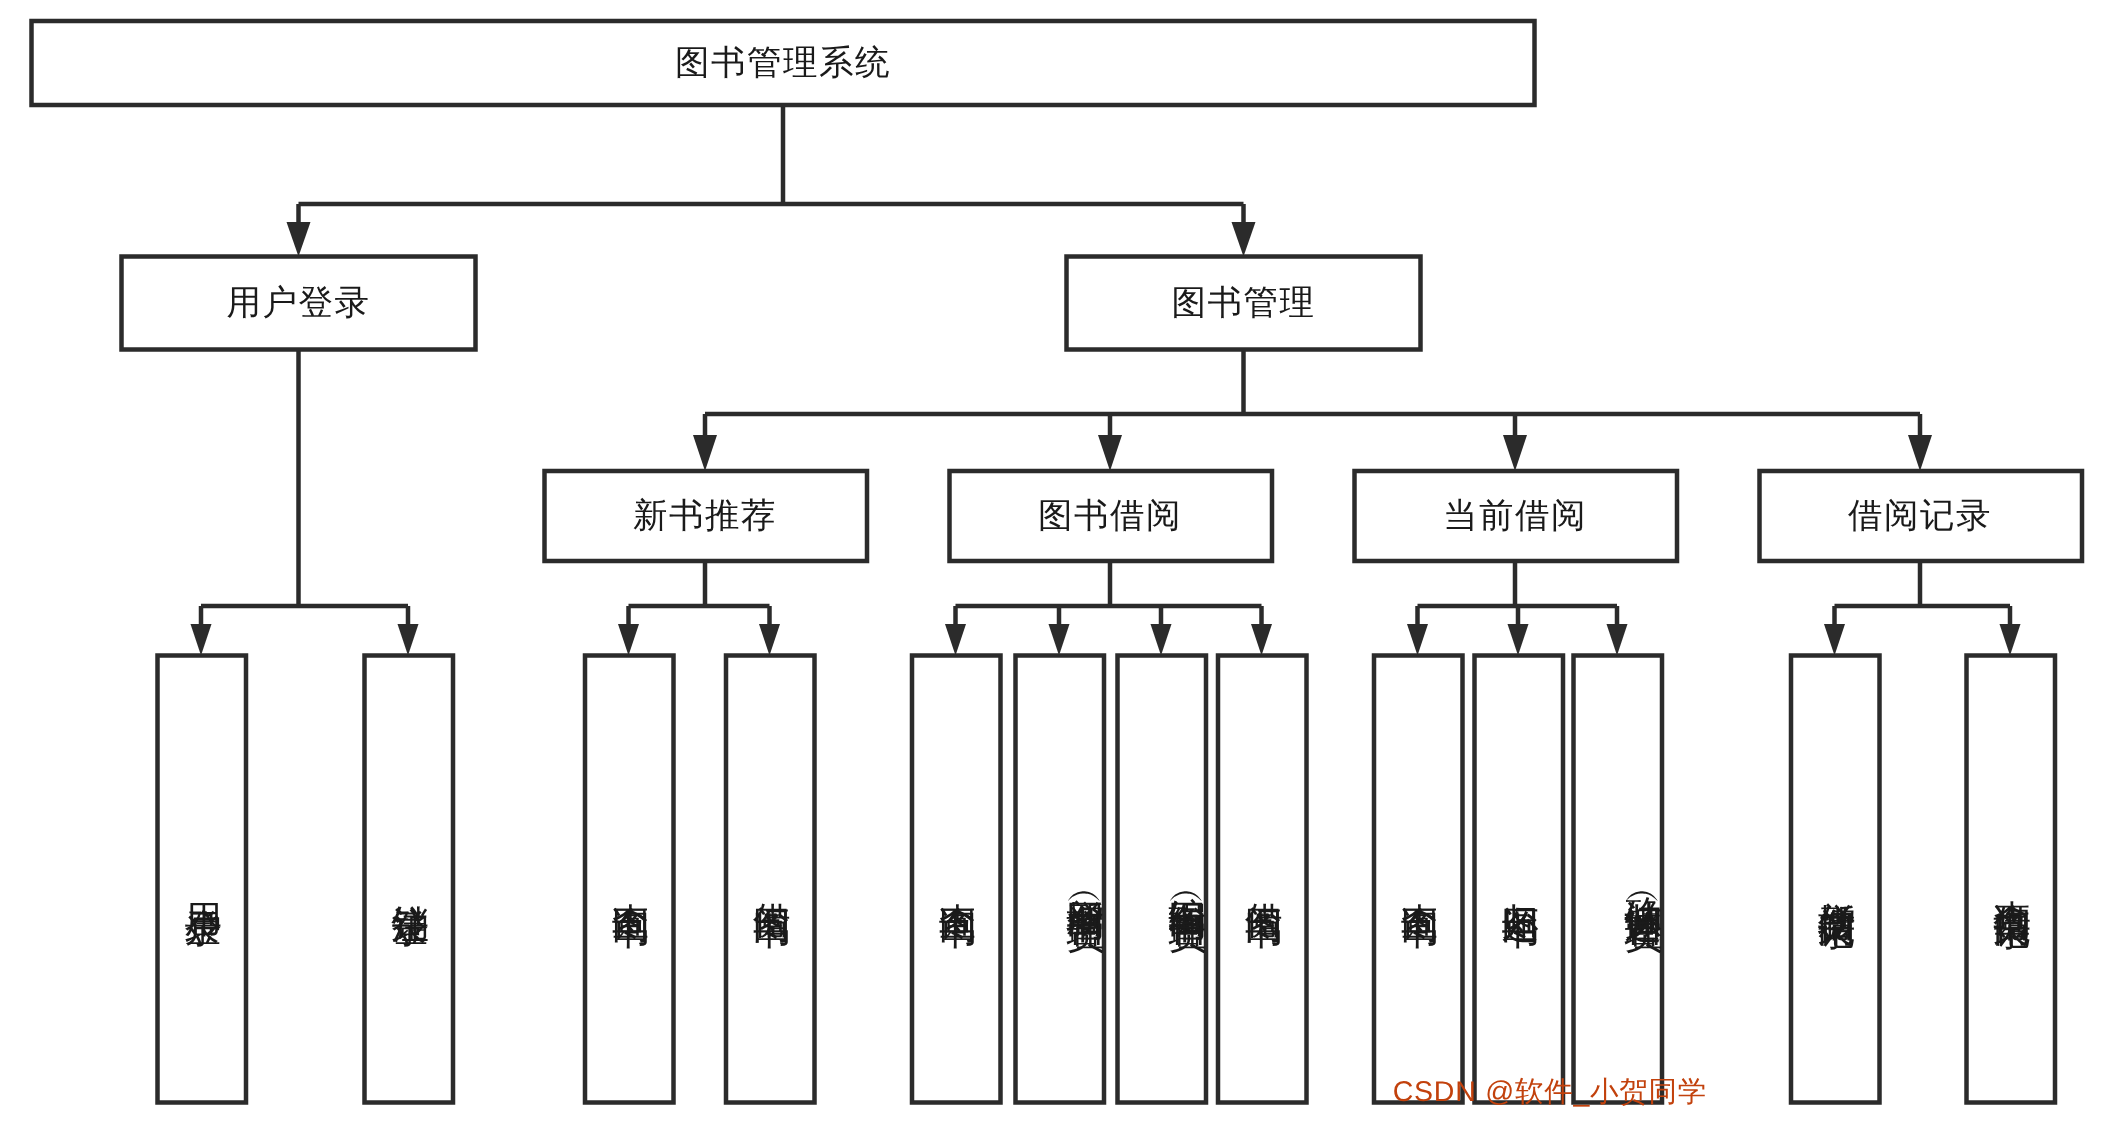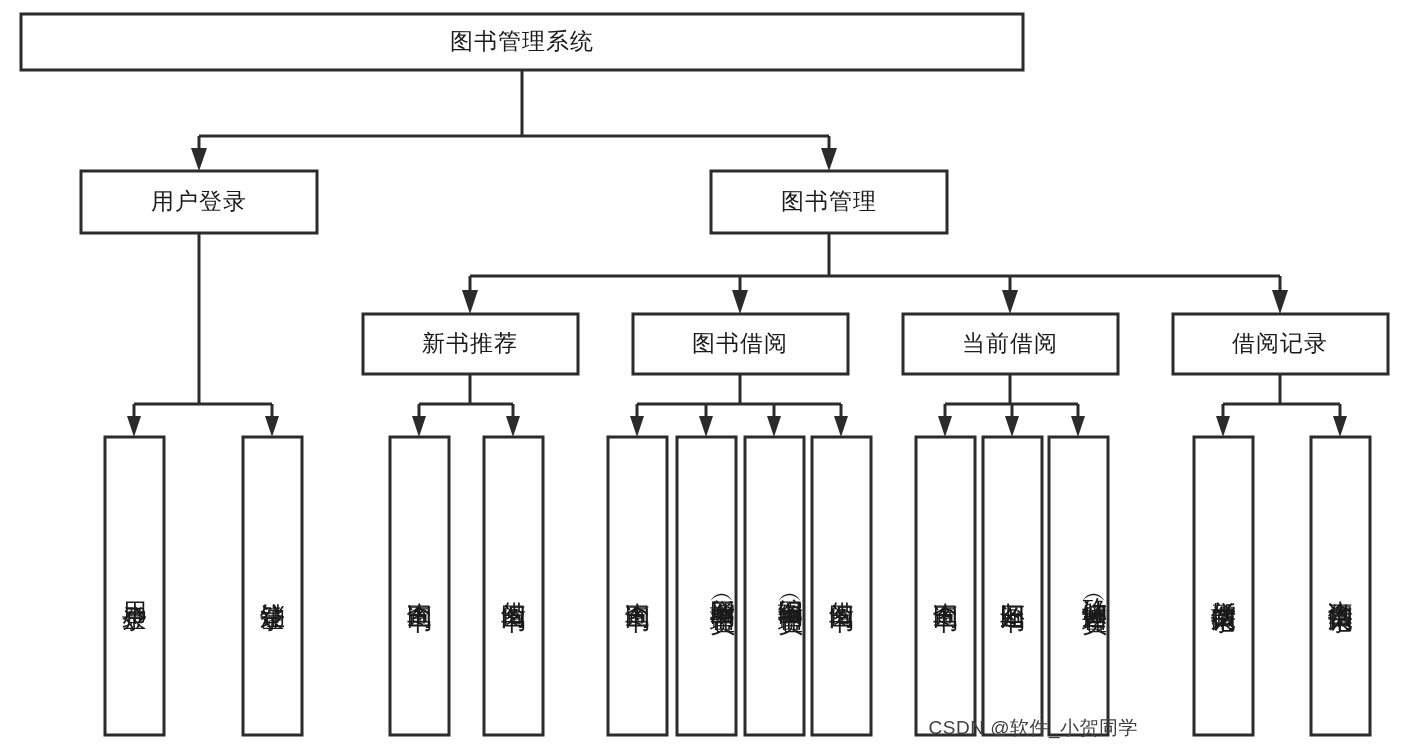--- a/index.html
+++ b/index.html
@@ -31,21 +31,21 @@
     justify-content:center;
     pointer-events:none;
     white-space:nowrap;
   }
   .vertical-label.centered{align-items:center;}
   .watermark{
     position:absolute;
     right:14px;bottom:6px;
     font-family:"Liberation Sans","DejaVu Sans",sans-serif;
     font-size:19px;
-    color:#404040;
+    color:#c2410c;
     letter-spacing:0.5px;
     white-space:nowrap;
   }
 </style>
 </head>
 <body>
 
 <div id="diagram-root">
 
   <svg id="diagram-svg" viewBox="0 0 1405 747">

